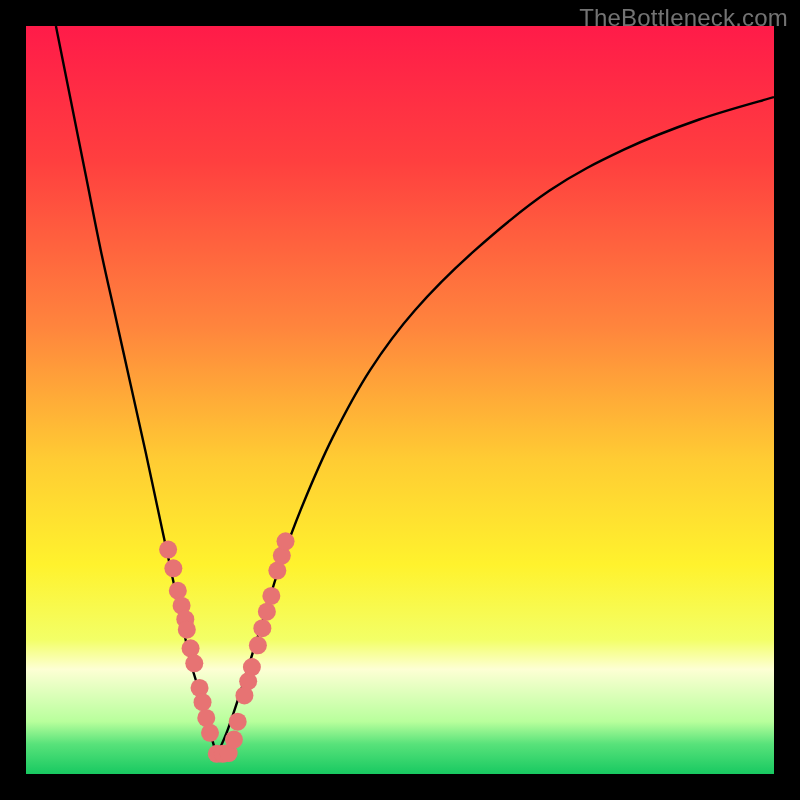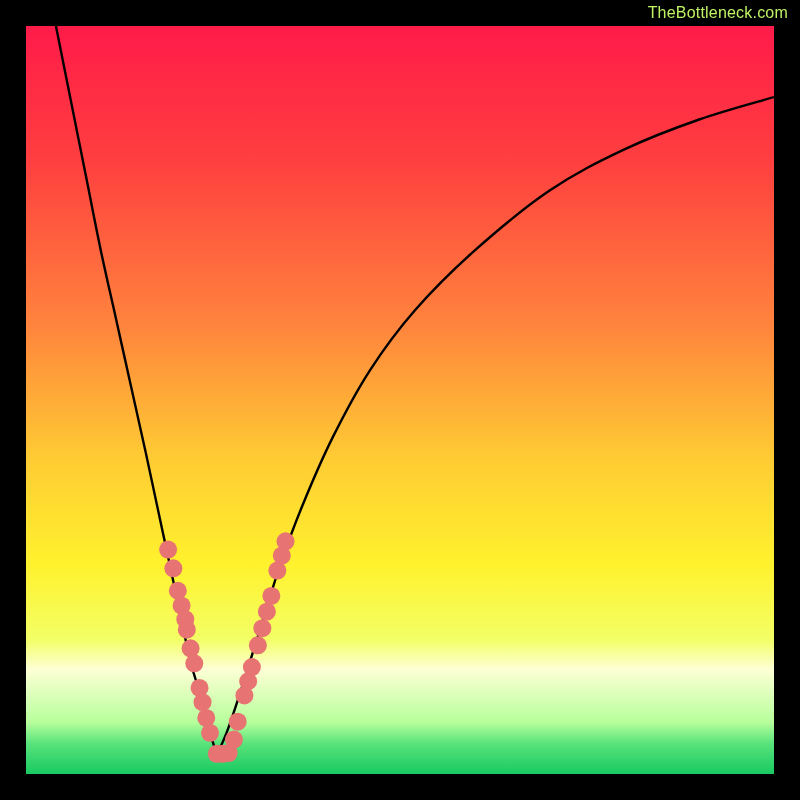--- a/index.html
+++ b/index.html
@@ -23,22 +23,22 @@
     left: 26px;
     top: 26px;
     width: 748px;
     height: 748px;
   }
   .watermark {
     position: absolute;
     top: 4px;
     right: 12px;
     font-family: Arial, Helvetica, sans-serif;
-    font-size: 16px;
-    color: #bef264;
+    font-size: 24px;
+    color: #737373;
     letter-spacing: 0.2px;
     pointer-events: none;
   }
 </style>
 </head>
 <body>
 
 <div class="frame">
   <svg class="plot" width="748" height="748" viewBox="0 0 748 748">
     <defs>

